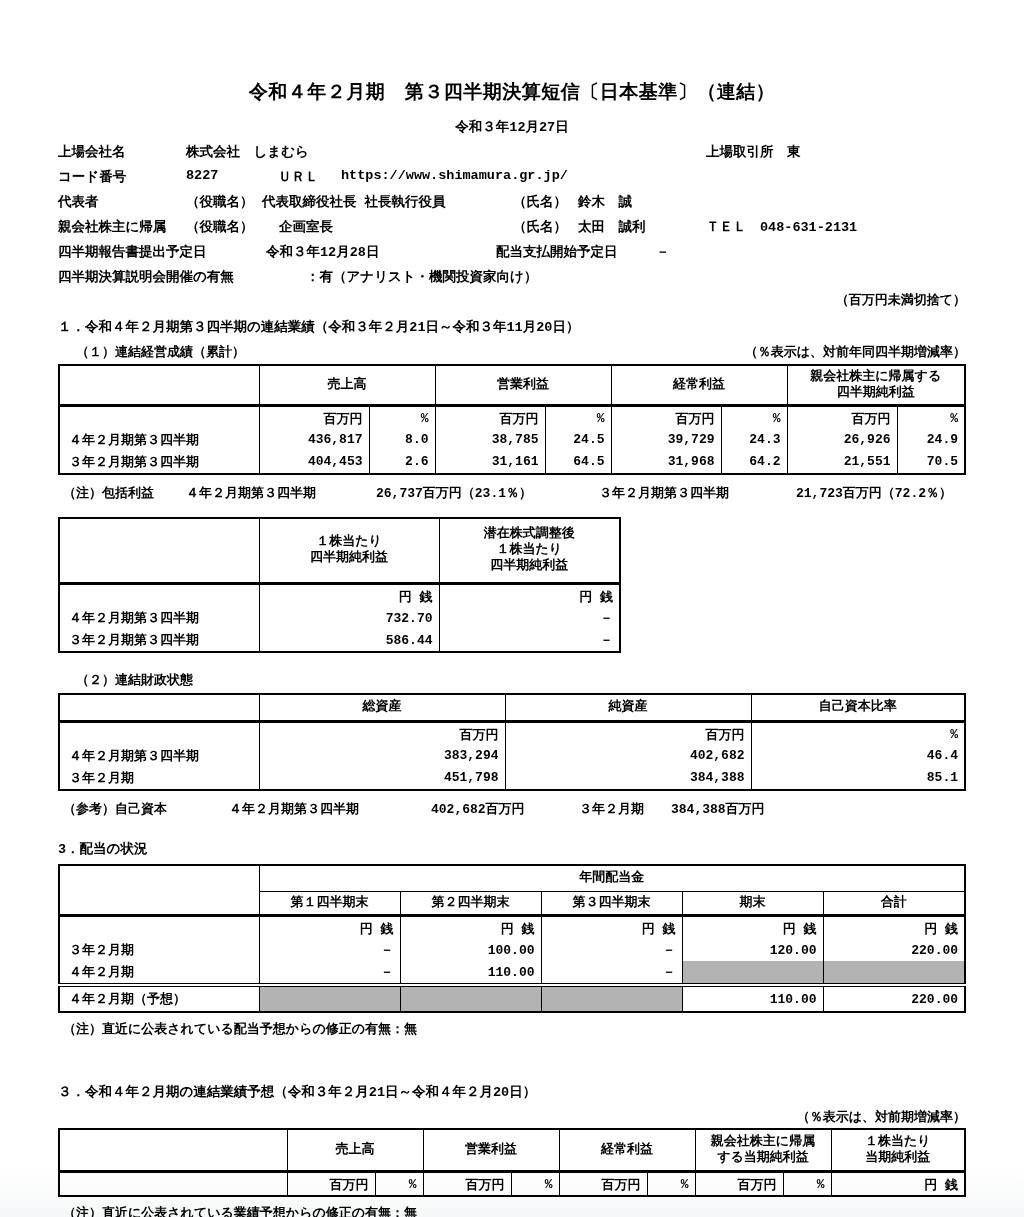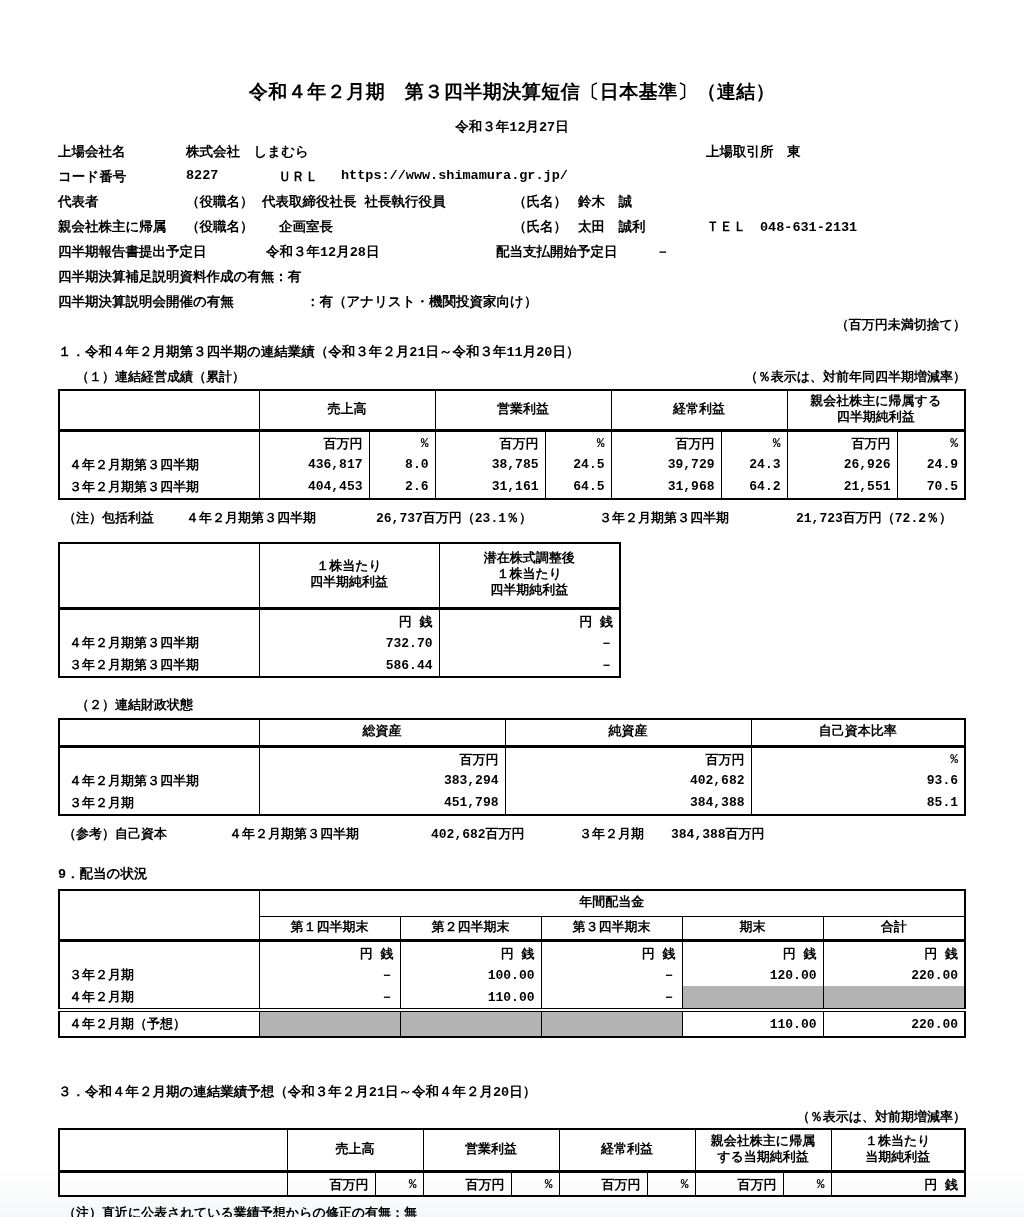--- a/index.html
+++ b/index.html
@@ -82,23 +82,20 @@
         <span style="left:520px">太田　誠利</span>
         <span style="left:648px">ＴＥＬ　048-631-2131</span>
       </div>
       <div class="info-row">
         <span style="left:0">四半期報告書提出予定日</span>
         <span style="left:208px">令和３年12月28日</span>
         <span style="left:438px">配当支払開始予定日</span>
         <span style="left:598px">－</span>
       </div>
       <div class="info-row">
-        <span style="left:0">四半期決算補足説明資料作成の有無：有</span>
-      </div>
-      <div class="info-row">
         <span style="left:0">四半期決算説明会開催の有無</span>
         <span style="left:248px">：有（アナリスト・機関投資家向け）</span>
       </div>
     </div>
 
     <div class="rounding-note">（百万円未満切捨て）</div>
 
     <div class="sec-heading" style="margin-top:9px">１．令和４年２月期第３四半期の連結業績（令和３年２月21日～令和３年11月20日）</div>
 
     <div class="sub-row" style="margin-top:7px">
@@ -229,40 +226,40 @@
         <tr class="unit-row">
           <td></td>
           <td>百万円</td>
           <td>百万円</td>
           <td>%</td>
         </tr>
         <tr class="data-row">
           <td class="row-label">４年２月期第３四半期</td>
           <td class="num">383,294</td>
           <td class="num">402,682</td>
-          <td class="num">93.6</td>
+          <td class="num">46.4</td>
         </tr>
         <tr class="data-row">
           <td class="row-label">３年２月期</td>
           <td class="num">451,798</td>
           <td class="num">384,388</td>
           <td class="num">85.1</td>
         </tr>
       </tbody>
     </table>
 
     <div class="inline-note" style="margin-top:8px">
       <span style="left:5px">（参考）自己資本</span>
       <span style="left:171px">４年２月期第３四半期</span>
       <span style="left:373px">402,682百万円</span>
       <span style="left:521px">３年２月期</span>
       <span style="left:613px">384,388百万円</span>
     </div>
 
-    <div class="sec-heading" style="margin-top:22px">9．配当の状況</div>
+    <div class="sec-heading" style="margin-top:22px">3．配当の状況</div>
 
     <table class="t-div">
       <colgroup>
         <col style="width:200px">
           <col style="width:141px">
           <col style="width:141px">
         <col style="width:141px">
           <col style="width:141px">
           <col style="width:142px">
       </colgroup>
@@ -308,20 +305,23 @@
           <td class="row-label">４年２月期（予想）</td>
           <td class="num shaded"></td>
           <td class="num shaded"></td>
           <td class="num shaded"></td>
           <td class="num">110.00</td>
           <td class="num">220.00</td>
         </tr>
       </tbody>
     </table>
 
+    <div class="inline-note" style="margin-top:6px">
+      <span style="left:5px">（注）直近に公表されている配当予想からの修正の有無：無</span>
+    </div>
 
     <div class="sec-heading" style="margin-top:45px">３．令和４年２月期の連結業績予想（令和３年２月21日～令和４年２月20日）</div>
     <div style="text-align:right; font-size:13px; margin-top:7px">（％表示は、対前期増減率）</div>
 
     <table class="t-fc">
       <colgroup>
         <col style="width:228px">
           <col style="width:88px">
           <col style="width:48px">
         <col style="width:88px">

